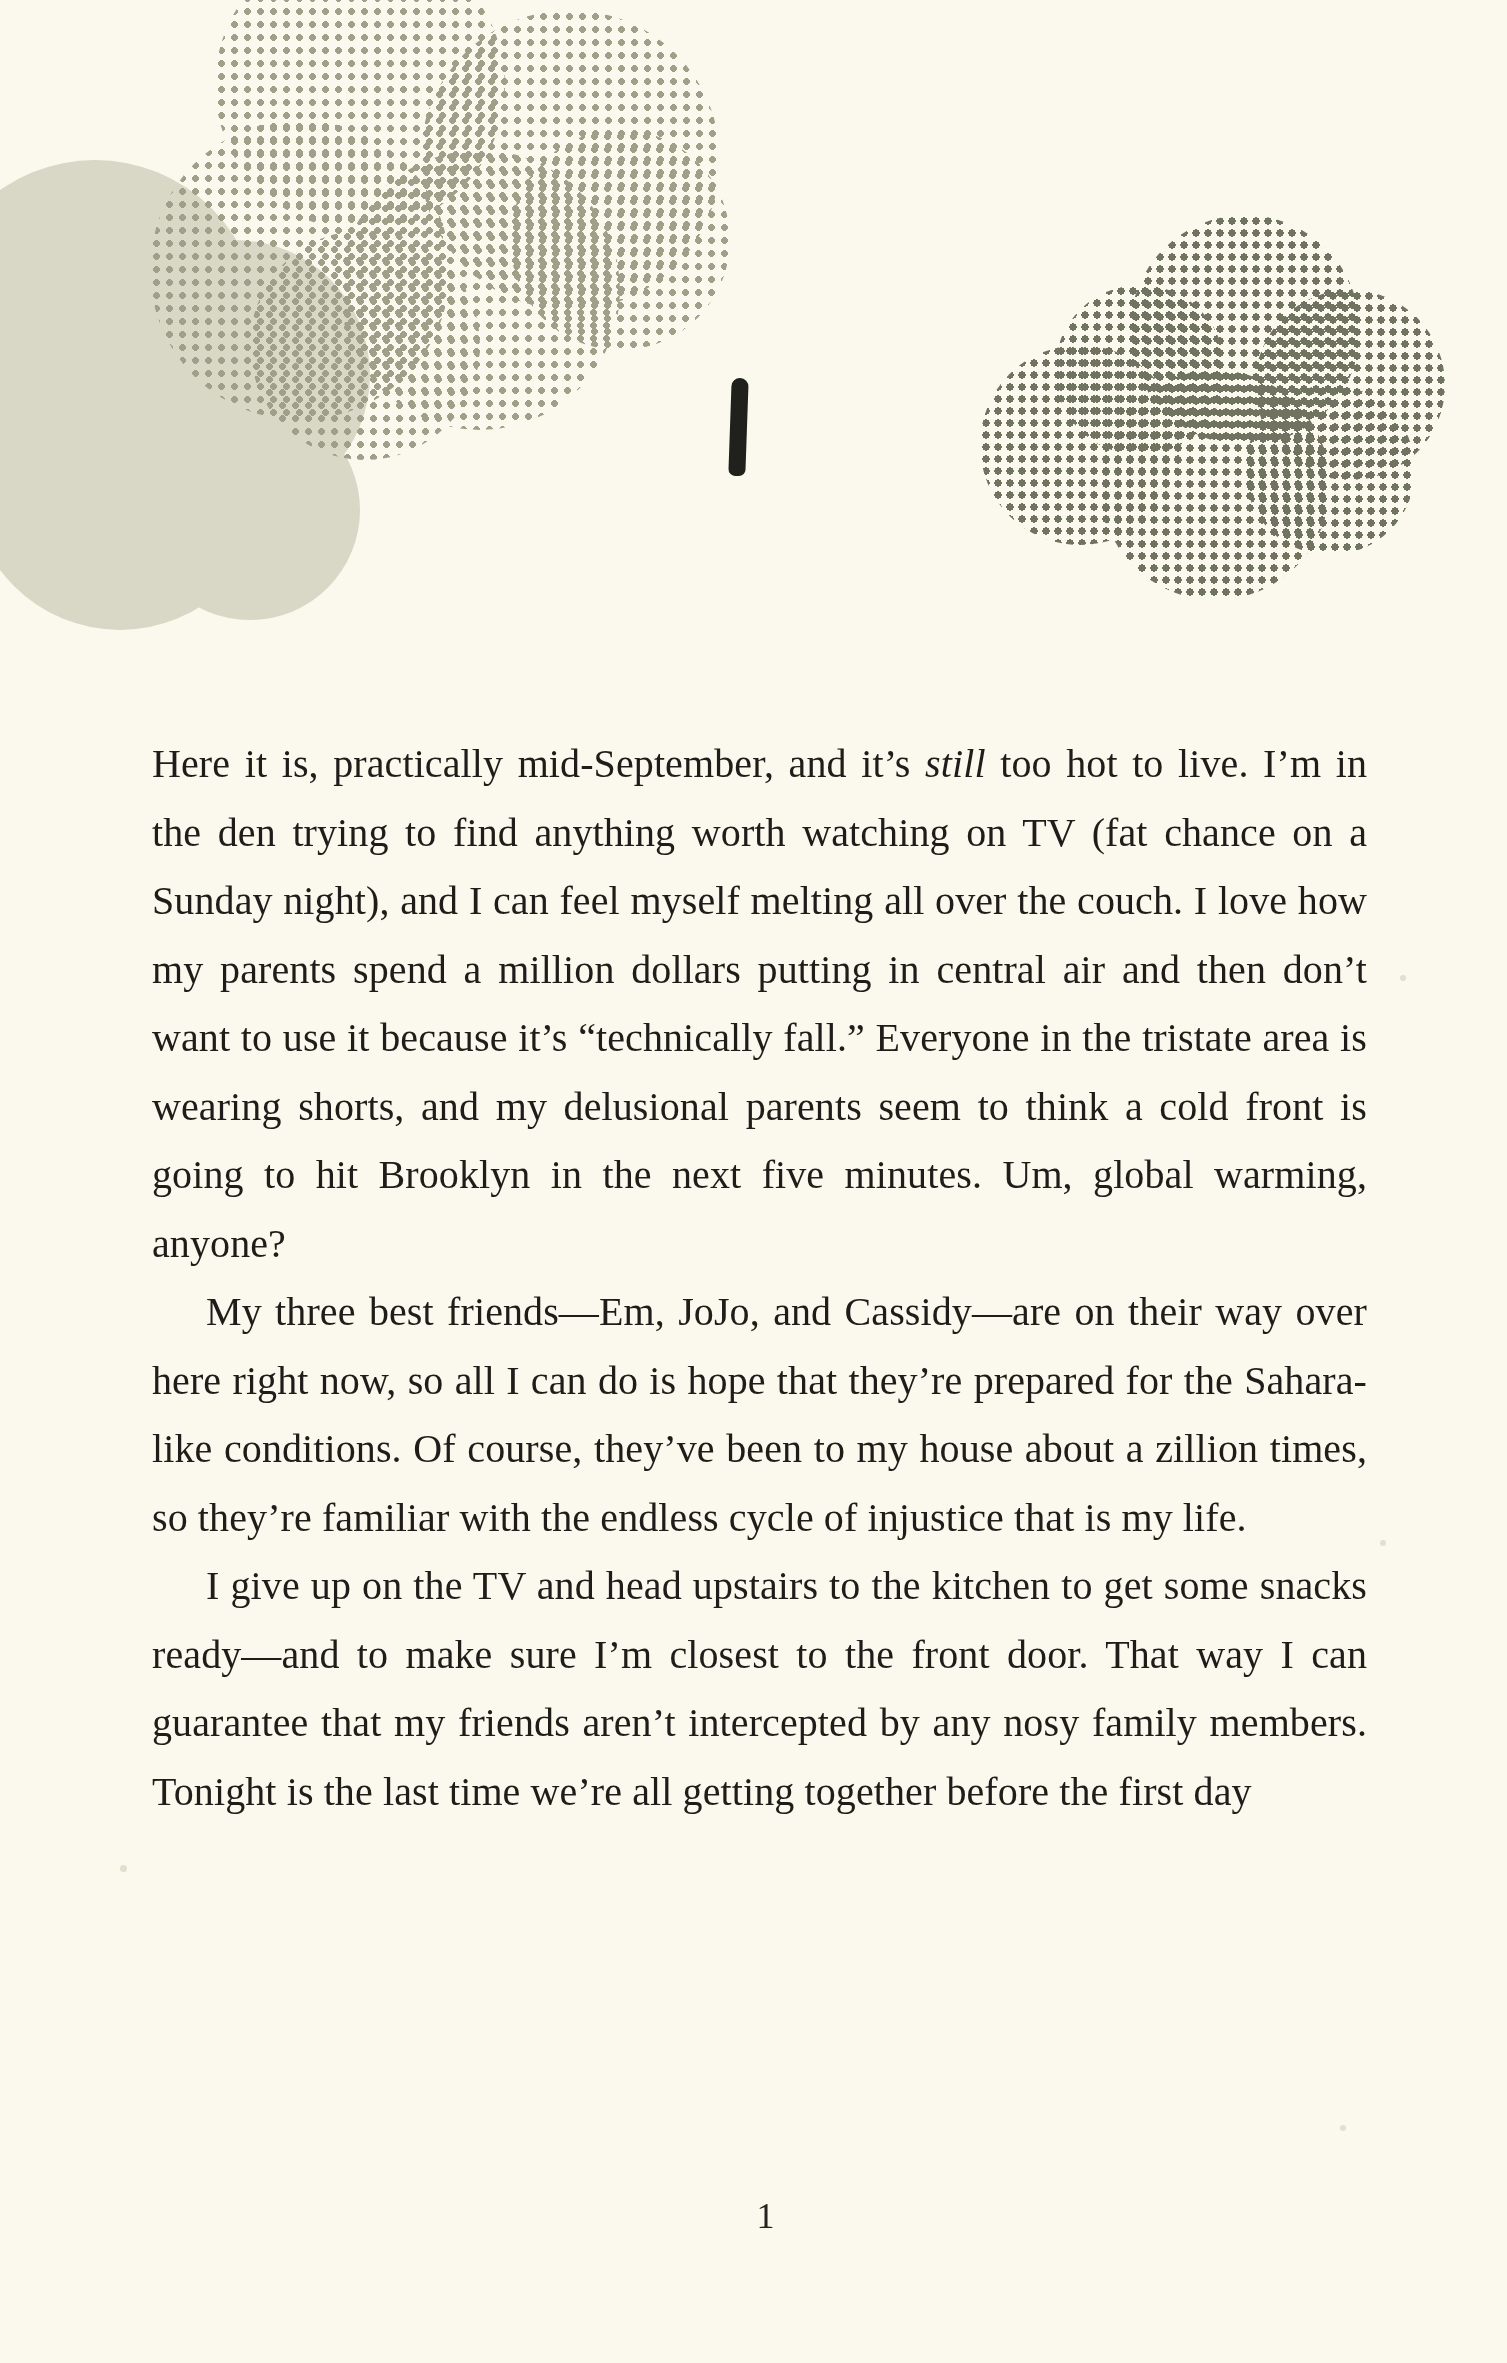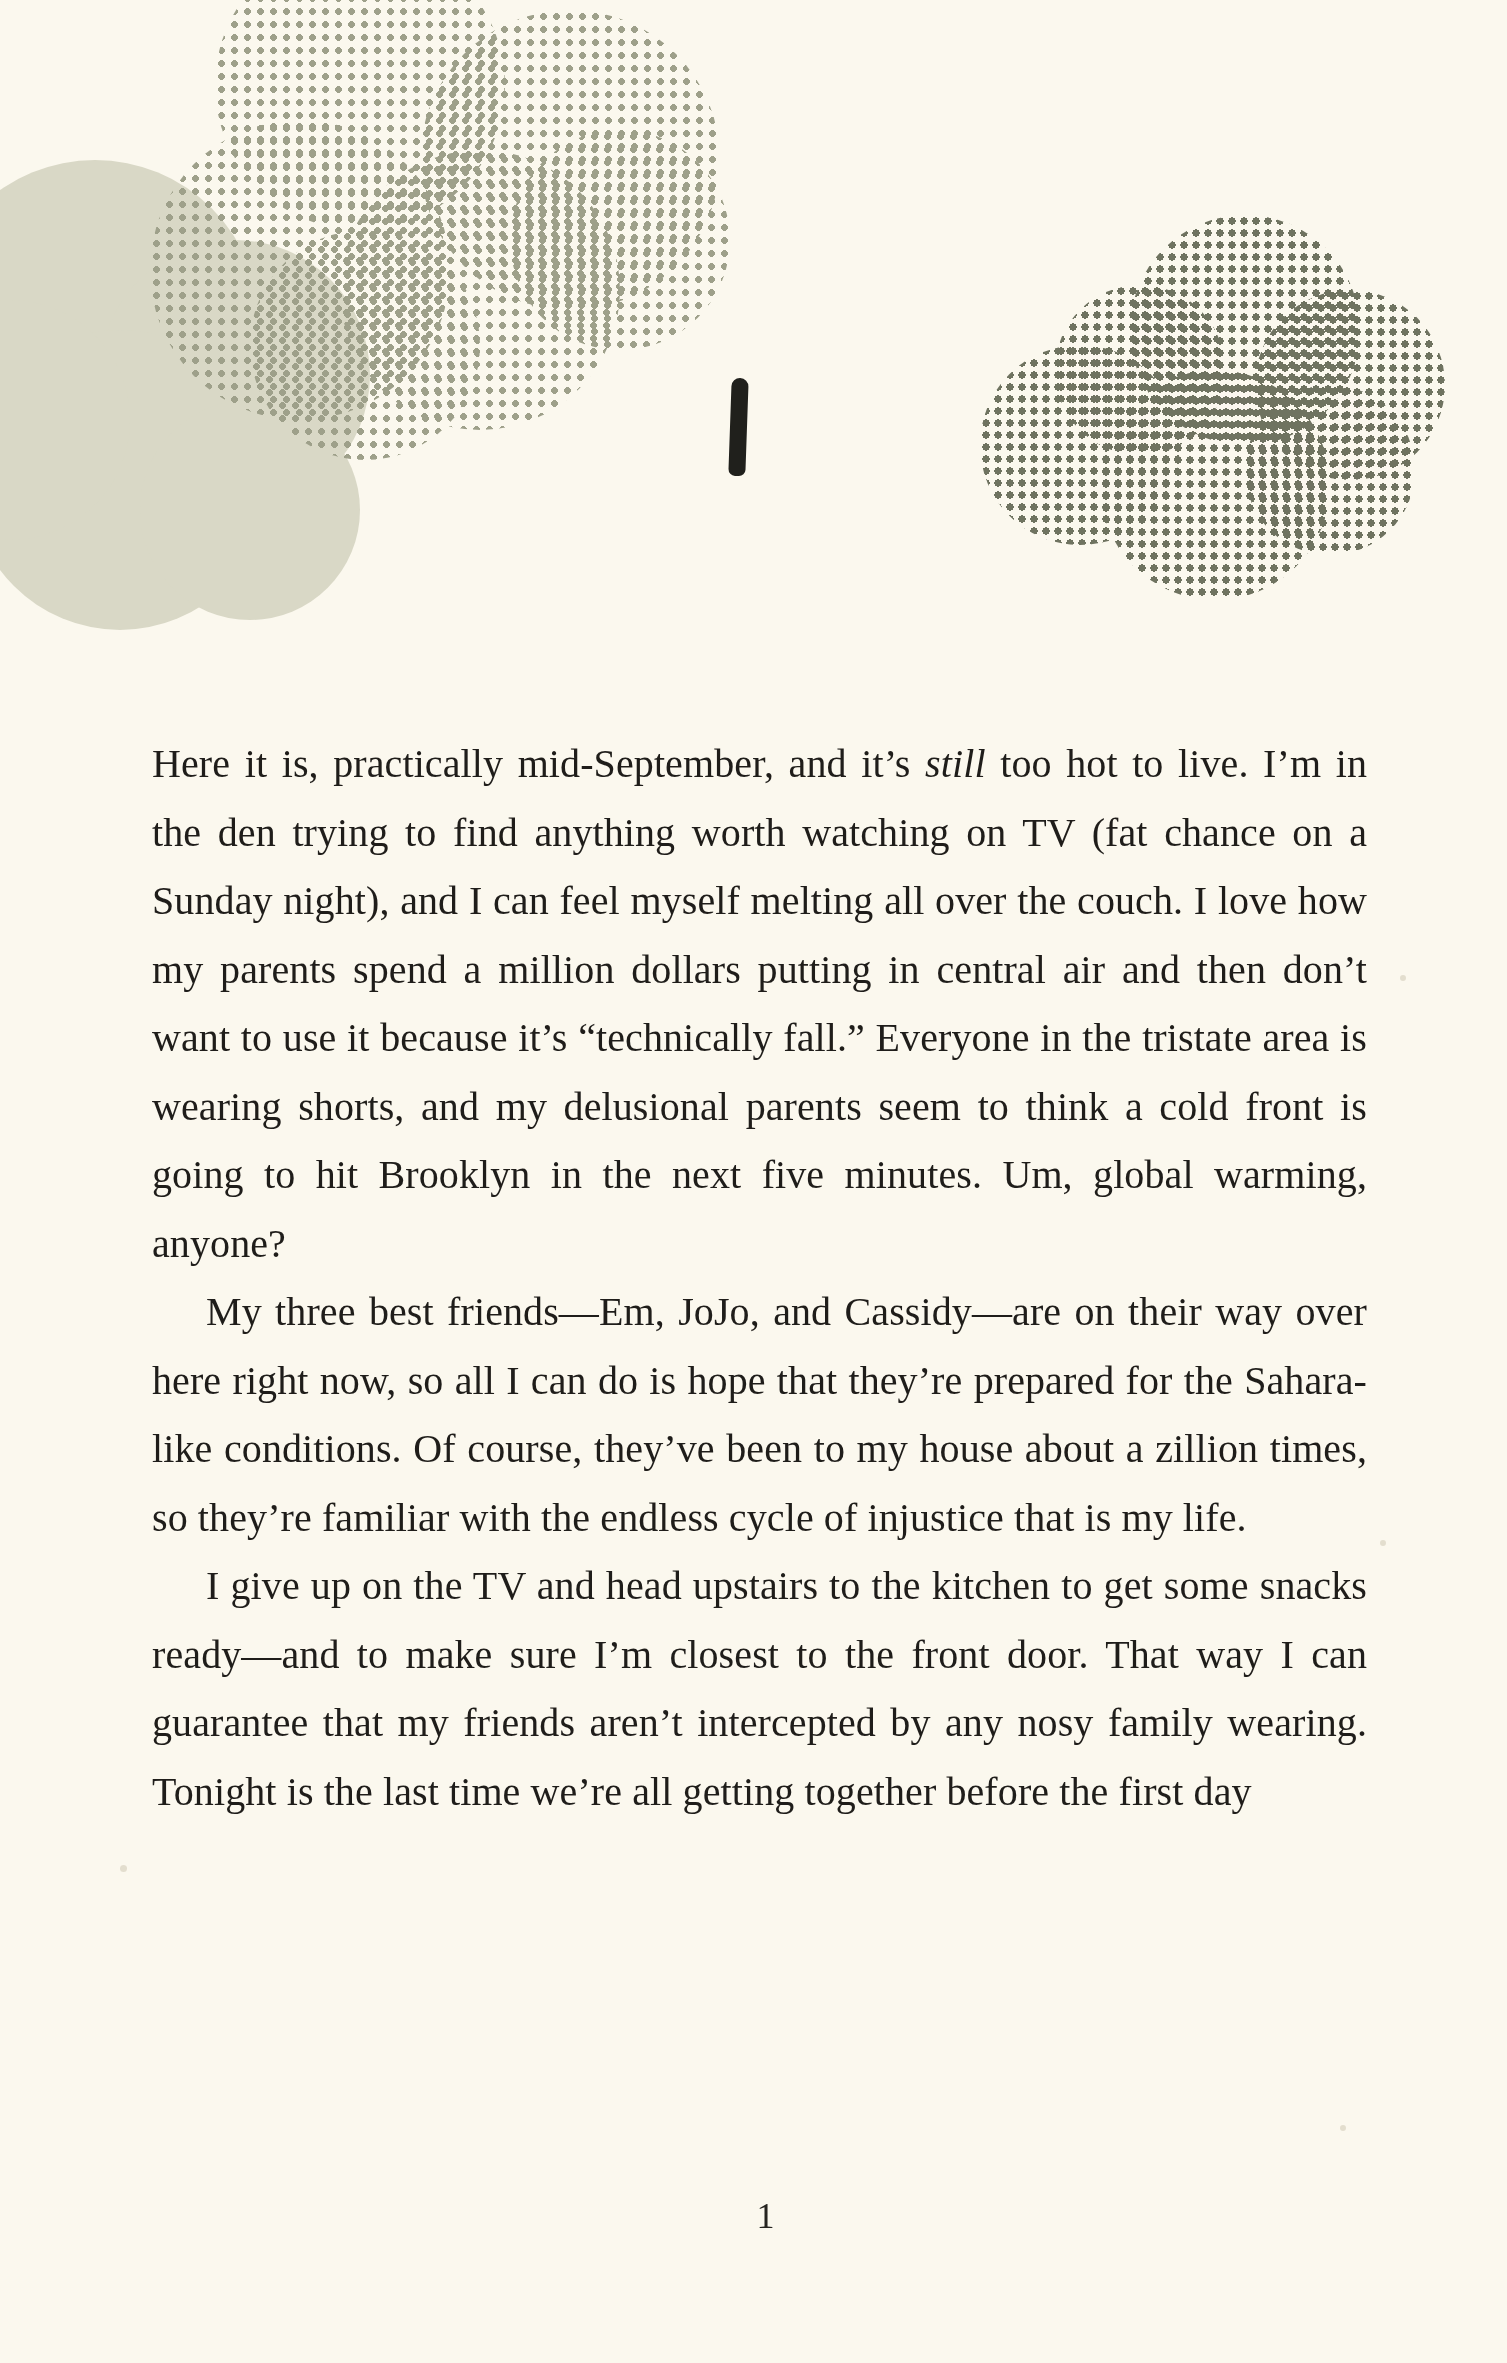--- a/index.html
+++ b/index.html
@@ -149,17 +149,17 @@
 
 <div class="speckle" style="left:120px; top:1865px; width:7px; height:7px;"></div>
 <div class="speckle" style="left:1380px; top:1540px; width:6px; height:6px;"></div>
 <div class="speckle" style="left:1400px; top:975px; width:6px; height:6px;"></div>
 <div class="speckle" style="left:1340px; top:2125px; width:6px; height:6px;"></div>
 
 <div class="page">
   <div class="text-block">
     <p id="p1"><span>Here it is, practically mid-September, and it’s </span><em>still</em><span> too hot to live. I’m in the den trying to find anything worth watching on TV (fat chance on a Sunday night), and I can feel myself melting all over the couch. I love how my parents spend a million dollars putting in central air and then don’t want to use it because it’s “technically fall.” Everyone in the tristate area is wearing shorts, and my delusional parents seem to think a cold front is going to hit Brooklyn in the next five minutes. Um, global warming, anyone?</span></p>
     <p class="indent" id="p2"><span>My three best friends—Em, JoJo, and Cassidy—are on their way over here right now, so all I can do is hope that they’re prepared for the Sahara-like conditions. Of course, they’ve been to my house about a zillion times, so they’re familiar with the endless cycle of injustice that is my life.</span></p>
-    <p class="indent" id="p3"><span>I give up on the TV and head upstairs to the kitchen to get some snacks ready—and to make sure I’m closest to the front door. That way I can guarantee that my friends aren’t intercepted by any nosy family wearing. Tonight is the last time we’re all getting together before the first day</span></p>
+    <p class="indent" id="p3"><span>I give up on the TV and head upstairs to the kitchen to get some snacks ready—and to make sure I’m closest to the front door. That way I can guarantee that my friends aren’t intercepted by any nosy family members. Tonight is the last time we’re all getting together before the first day</span></p>
   </div>
 
   <div class="folio">1</div>
 </div>
 
 </body></html>

